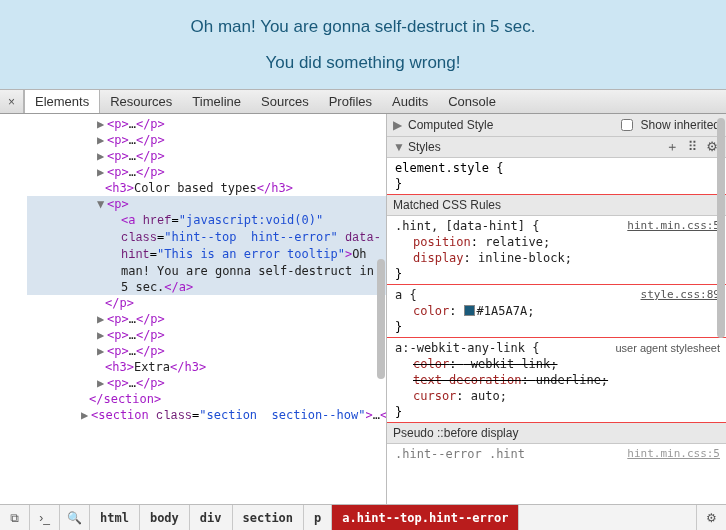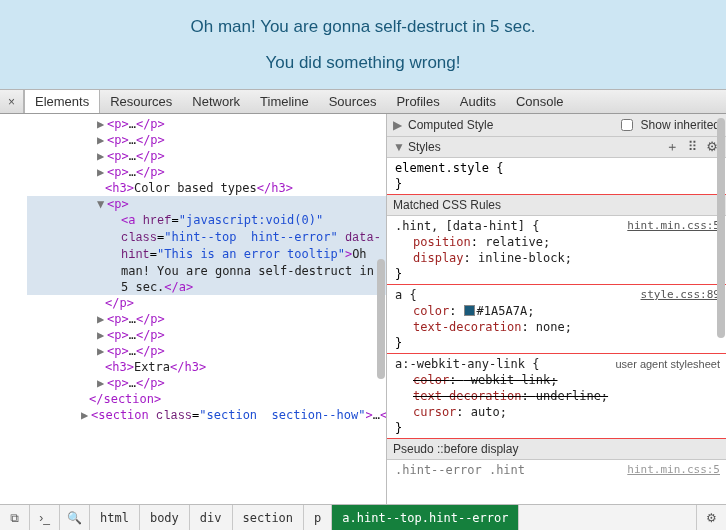--- a/index.html
+++ b/index.html
@@ -153,21 +153,21 @@
     padding: 0 10px;
     display:flex;
     align-items:center;
     color:#333;
     font-family: Menlo, Consolas, monospace;
     font-size:12px;
     border-right:1px solid #c8c8c8;
     cursor:pointer;
   }
   .crumb-bar .crumb.active {
-    background:#15803d;
+    background:#b91c1c;
     color:#fff;
   }
   .crumb-bar .spacer { flex:1; }
   .crumb-bar .gear {
     width:30px;
     display:flex;align-items:center;justify-content:center;
     border-left:1px solid #c8c8c8;
     color:#555; cursor:pointer;
   }
   .vscroll {
@@ -195,21 +195,20 @@
 <div class="page-preview">
   <div>Oh man! You are gonna self-destruct in 5 sec.</div>
   <div>You did something wrong!</div>
 </div>
 
 <div class="tabbar">
   <div class="close">×</div>
   <div id="tabs-host" style="display: flex;">
       <div class="tab active">Elements</div>
       <div class="tab">Resources</div>
-      <div class="tab">Network</div>
       <div class="tab">Timeline</div>
       <div class="tab">Sources</div>
       <div class="tab">Profiles</div>
       <div class="tab">Audits</div>
       <div class="tab">Console</div>
     </div>
 </div>
 
 <div class="panes">
   <div class="dom-pane">
@@ -265,21 +264,20 @@
           <div class="prop-line"><span class="prop-name">position</span>: <span class="prop-val">relative;</span></div>
           <div class="prop-line"><span class="prop-name">display</span>: <span class="prop-val">inline-block;</span></div>
           <div>}</div>
         </div>
         <div class="rule-block">
           <div class="rule-head">
             <span class="sel">a {</span>
             <span class="link">style.css:89</span>
           </div>
           <div class="prop-line"><span class="prop-name">color</span>: <span class="swatch"></span><span class="prop-val">#1A5A7A;</span></div>
-          <div class="prop-line"><span class="prop-name">text-decoration</span>: <span class="prop-val">none;</span></div>
           <div>}</div>
         </div>
         <div class="rule-block">
           <div class="rule-head">
             <span class="sel">a:-webkit-any-link {</span>
             <span class="link ua-note" style="text-decoration: none;">user agent stylesheet</span>
           </div>
           <div class="prop-line strike"><span class="prop-name">color</span>: <span class="prop-val">-webkit-link;</span></div>
           <div class="prop-line strike"><span class="prop-name">text-decoration</span>: <span class="prop-val">underline;</span></div>
           <div class="prop-line"><span class="prop-name">cursor</span>: <span class="prop-val">auto;</span></div>
@@ -296,21 +294,21 @@
       </div>
     </div>
     <div class="vscroll2"></div>
   </div>
 </div>
 
 <div class="crumb-bar">
   <div class="ctl">⧉</div>
   <div class="ctl">›_</div>
   <div class="ctl">🔍</div>
-  <div id="crumbs-host" style="display:flex;">
+  <div id="crumbs-host" style="display:flex;font-weight:bold;">
       <div class="crumb">html</div>
       <div class="crumb">body</div>
       <div class="crumb">div</div>
       <div class="crumb">section</div>
       <div class="crumb">p</div>
       <div class="crumb active">a.hint--top.hint--error</div>
     </div>
   <div class="spacer"></div>
   <div class="gear">⚙</div>
 </div>

